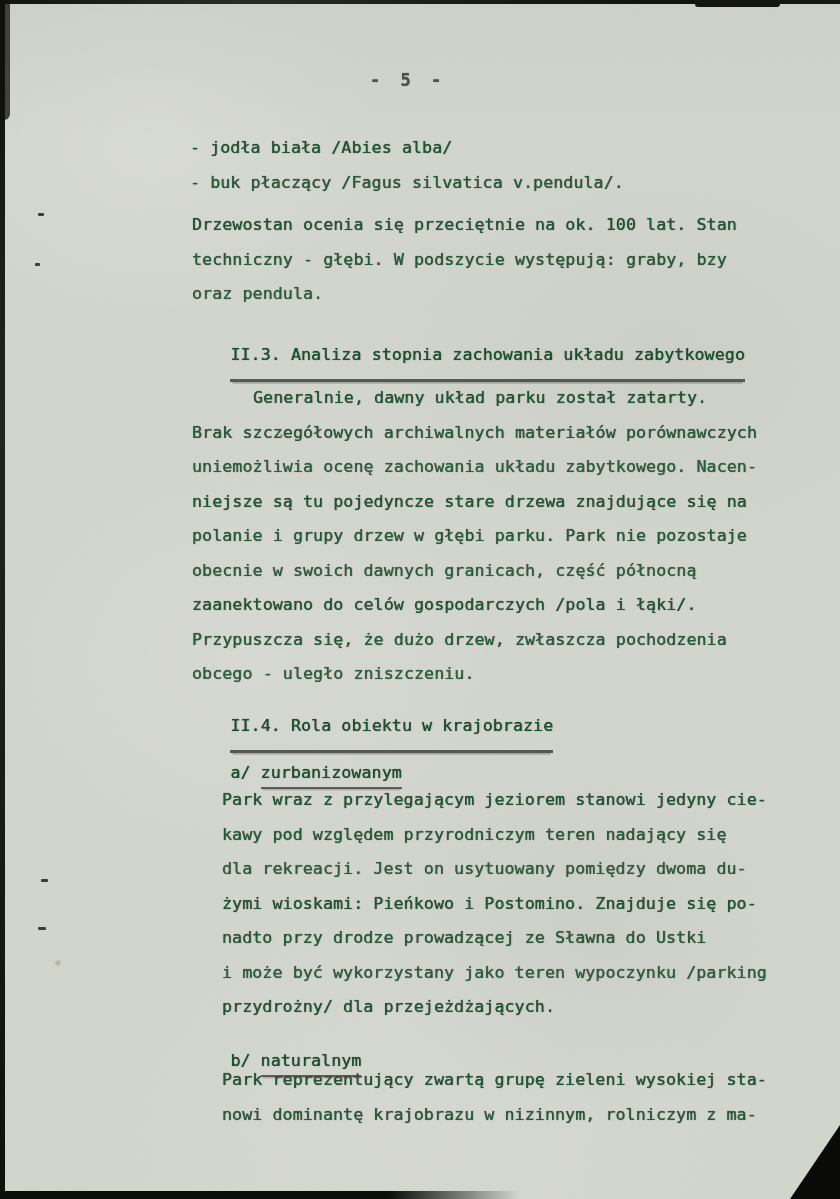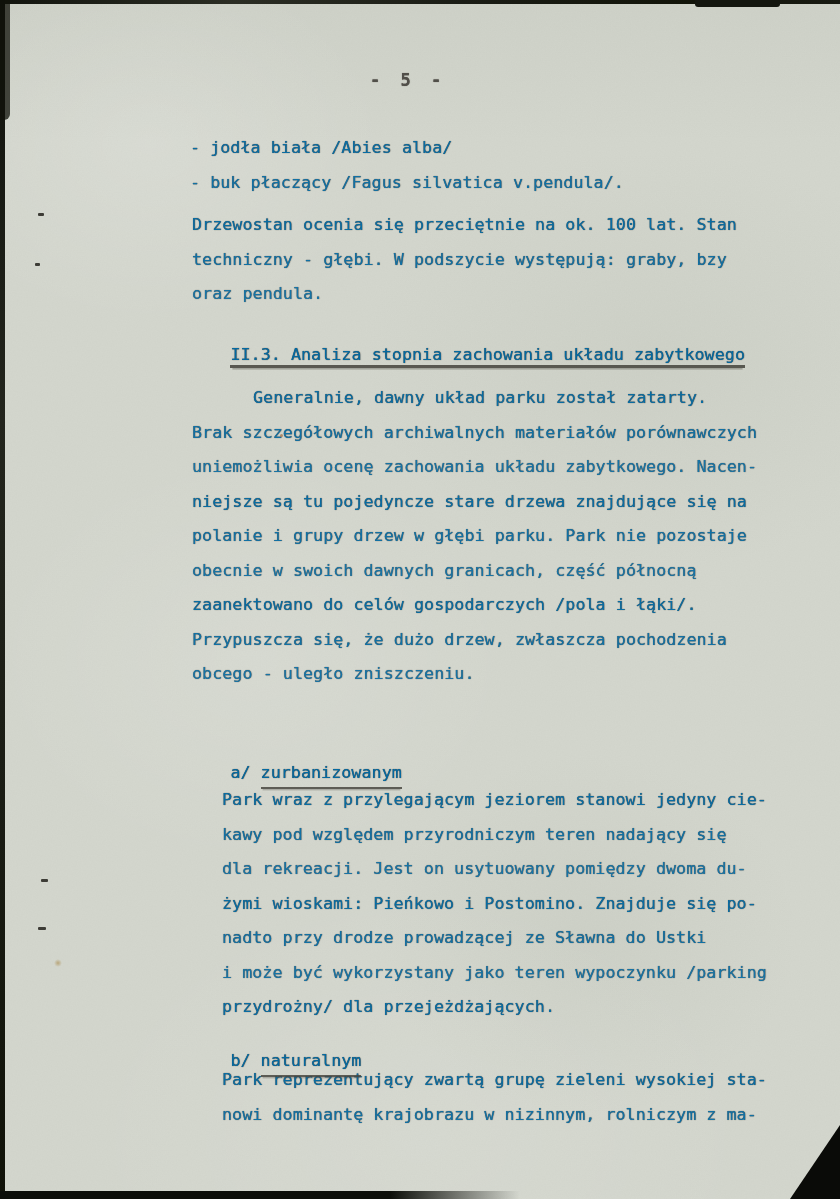--- a/index.html
+++ b/index.html
@@ -18,32 +18,32 @@
       radial-gradient(300px 260px at 70% 78%, rgba(142,150,134,.09), rgba(142,150,134,0) 70%),
       radial-gradient(500px 380px at 50% 95%, rgba(255,255,255,.08), rgba(255,255,255,0) 70%),
       linear-gradient(180deg, rgba(120,128,112,.06), rgba(120,128,112,0) 12%);
   }
   svg.noise{position:absolute;inset:0;pointer-events:none;}
 
   
   .block{
     position:absolute;
     font-size:16.6px;letter-spacing:.1px;
-    color:#0369a1;white-space:pre;
+    color:#14532d;white-space:pre;
     text-shadow:0 0 .7px rgba(62,60,54,.9), .5px .4px .9px rgba(62,60,54,.45);
     filter:blur(.22px);
   }
   .line{height:34.5px;line-height:34.5px;}
   .line:nth-child(3n){opacity:.90}
   .line:nth-child(3n+1){opacity:.97}
   .line:nth-child(3n+2){opacity:.93}
   .indent-first .line:first-child{padding-left:61px;margin-top:10px;}
 
   .heading .ul-h{
-    display:inline-block;padding-bottom:1px;
+    display:inline-block;padding-bottom:15px;
     border-bottom:3px solid rgba(72,71,64,.88);
     box-shadow:0 4px 0 -2.4px rgba(72,71,64,.35);
   }
   .item .label{margin-right:10px;}
   .item .ul{
     display:inline-block;padding-bottom:5px;
     border-bottom:2.5px solid rgba(72,71,64,.85);
     box-shadow:0 3px 0 -1.6px rgba(72,71,64,.3);
   }
   .pagenum{
@@ -95,20 +95,23 @@
   <div class="block" style="top:131px;left:190px"><div class="line">- jodła biała /Abies alba/</div><div class="line">- buk płaczący /Fagus silvatica v.pendula/.</div></div>
 
   <div class="block" style="top:208px;left:192px"><div class="line">Drzewostan ocenia się przeciętnie na ok. 100 lat. Stan</div><div class="line">techniczny - głębi. W podszycie występują: graby, bzy</div><div class="line">oraz pendula.</div></div>
 
   <div class="block heading" style="top:326px;left:190px">
     <span class="ul-h">II.3. Analiza stopnia zachowania układu zabytkowego</span>
   </div>
 
   <div class="block indent-first" style="top:371px;left:192px"><div class="line">Generalnie, dawny układ parku został zatarty.</div><div class="line">Brak szczegółowych archiwalnych materiałów porównawczych</div><div class="line">uniemożliwia ocenę zachowania układu zabytkowego. Nacen-</div><div class="line">niejsze są tu pojedyncze stare drzewa znajdujące się na</div><div class="line">polanie i grupy drzew w głębi parku. Park nie pozostaje</div><div class="line">obecnie w swoich dawnych granicach, część północną</div><div class="line">zaanektowano do celów gospodarczych /pola i łąki/.</div><div class="line">Przypuszcza się, że dużo drzew, zwłaszcza pochodzenia</div><div class="line">obcego - uległo zniszczeniu.</div></div>
 
+  <div class="block heading" style="top:697px;left:190px">
+    <span class="ul-h">II.4. Rola obiektu w krajobrazie</span>
+  </div>
 
   <div class="block item" style="top:744px;left:190px">
     <span class="label">a/</span><span class="ul">zurbanizowanym</span>
   </div>
 
   <div class="block" style="top:783px;left:222px"><div class="line">Park wraz z przylegającym jeziorem stanowi jedyny cie-</div><div class="line">kawy pod względem przyrodniczym teren nadający się</div><div class="line">dla rekreacji. Jest on usytuowany pomiędzy dwoma du-</div><div class="line">żymi wioskami: Pieńkowo i Postomino. Znajduje się po-</div><div class="line">nadto przy drodze prowadzącej ze Sławna do Ustki</div><div class="line">i może być wykorzystany jako teren wypoczynku /parking</div><div class="line">przydrożny/ dla przejeżdżających.</div></div>
 
   <div class="block" style="top:1063px;left:222px"><div class="line">Park reprezentujący zwartą grupę zieleni wysokiej sta-</div><div class="line">nowi dominantę krajobrazu w nizinnym, rolniczym z ma-</div></div>
 
   <div class="block item" style="top:1032px;left:190px">

